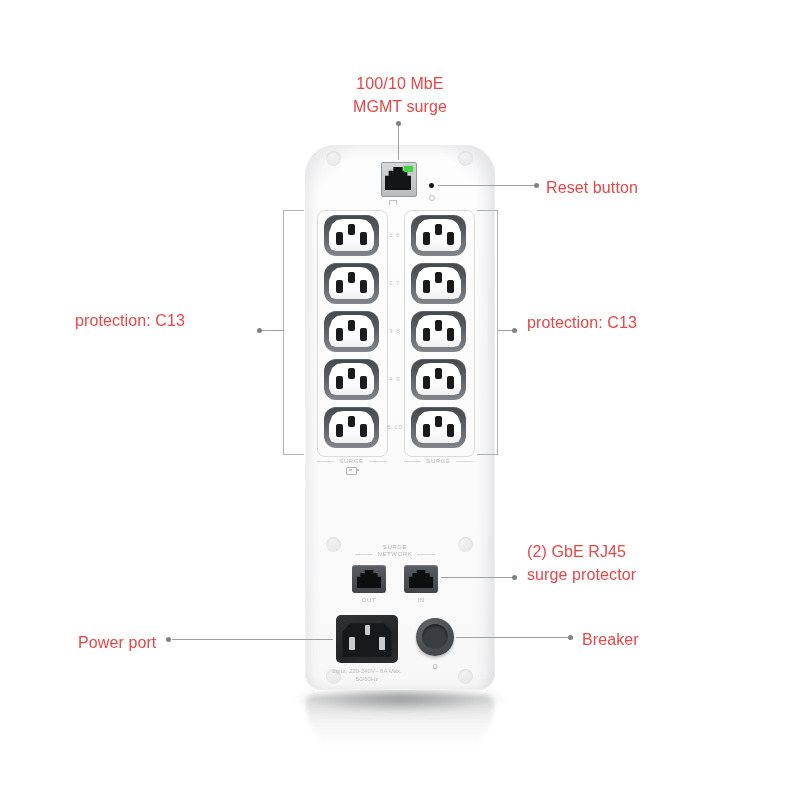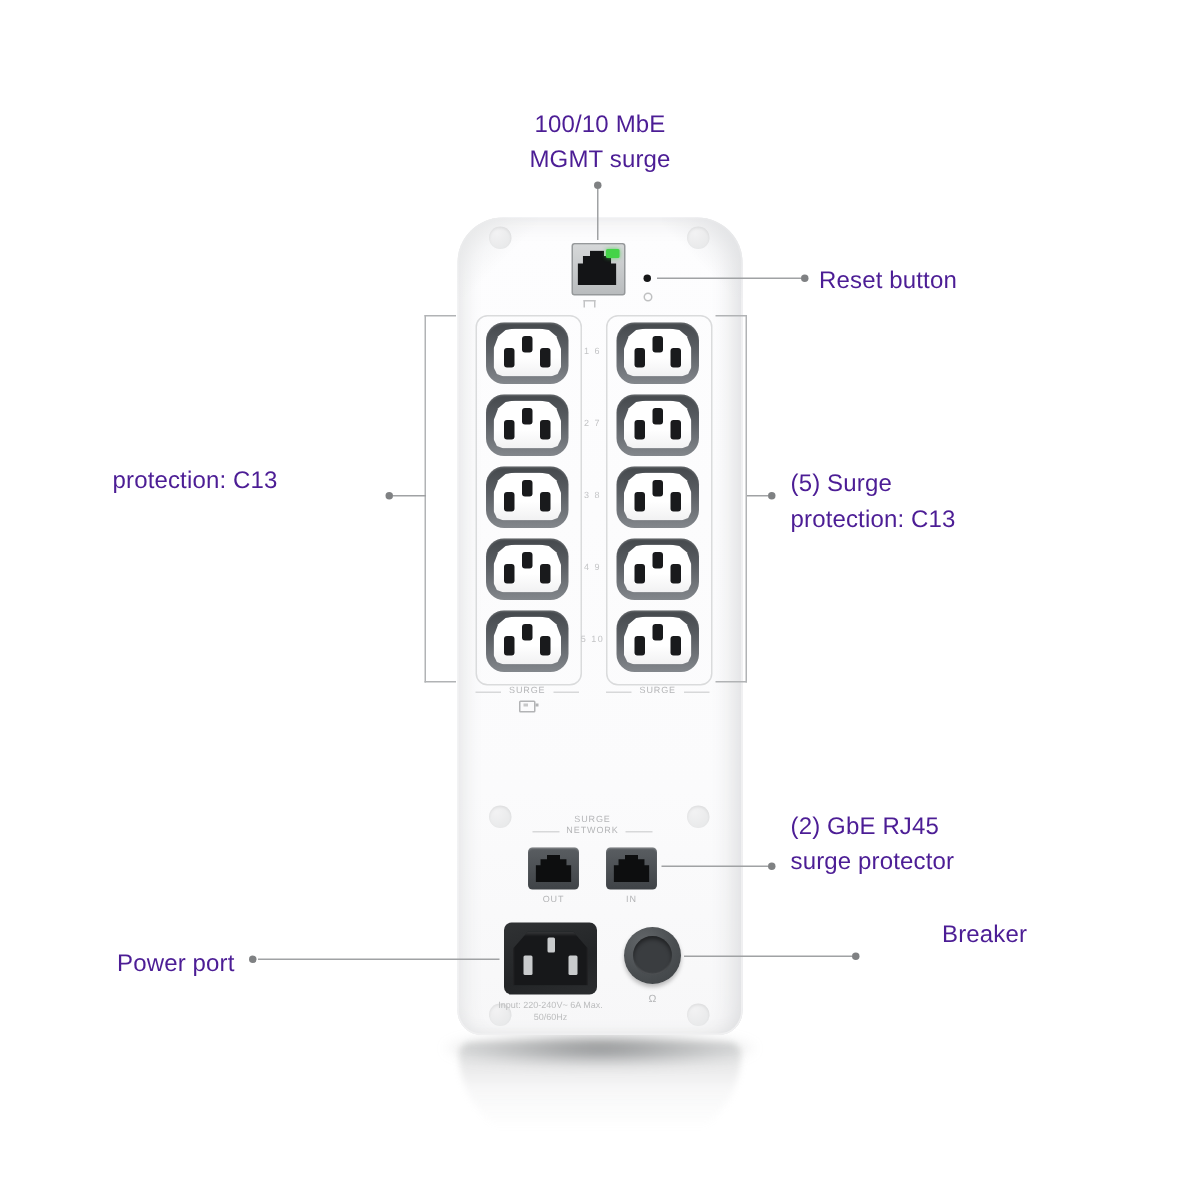--- a/index.html
+++ b/index.html
@@ -1,26 +1,26 @@
 <!DOCTYPE html>
 <html><head>
 <meta charset="utf-8">
 <style>
   html,body{margin:0;padding:0;background:#fff;}
   .canvas{position:relative;width:800px;height:800px;background:#ffffff;overflow:hidden;
           font-family:"Liberation Sans",sans-serif;}
   
-  .co{position:absolute;color:#4c1d95;font-size:16px;line-height:23px;letter-spacing:.1px;}
+  .co{position:absolute;color:#ef4444;font-size:16px;line-height:23px;letter-spacing:.1px;}
   .co-mgmt{left:300px;top:72px;width:200px;text-align:center;}
   .co-reset{left:546px;top:176px;}
   .co-batt{left:75px;top:309px;line-height:24px;}
   .co-surge{left:527px;top:311px;line-height:24px;}
   .co-rj45{left:527px;top:540px;line-height:23px;}
   .co-power{left:78px;top:631px;}
-  .co-breaker{left:582px;top:612px;margin-left:46px;}
+  .co-breaker{left:582px;top:628px;}
   
   .ln{position:absolute;background:#a0a2a4;z-index:4;}
   .dot{position:absolute;width:5px;height:5px;border-radius:50%;background:#7f8183;z-index:4;}
   .bracket{position:absolute;background:#b1b3b5;z-index:4;}
   
   .body{position:absolute;left:305px;top:145px;width:190px;height:545px;z-index:1;
         background:linear-gradient(180deg,#fdfdfe 0%,#fbfbfc 70%,#f7f7f8 100%);
         border-radius:30px 30px 16px 16px;
         box-shadow:inset 0 0 0 1px #f0f0f1,
                    inset 13px 0 14px -10px #e2e3e4,
@@ -256,21 +256,20 @@
 
   <div class="ln" style="left:262px;top:330px;width:22px;height:1px;"></div>
   <div class="dot" style="left:257px;top:328px;"></div>
   <div class="co co-batt">
     <div>protection: C13</div>
   </div>
 
   <div class="ln" style="left:498px;top:330px;width:14px;height:1px;"></div>
   <div class="dot" style="left:512px;top:328px;"></div>
   <div class="co co-surge">
-    <div>(5) Surge</div>
     <div>protection: C13</div>
   </div>
 
   <div class="microcap net-cap">
     <div class="row">
       <span>SURGE</span>
     </div>
     <div class="row">
       <i class="hl"></i>
       <span>NETWORK</span>

